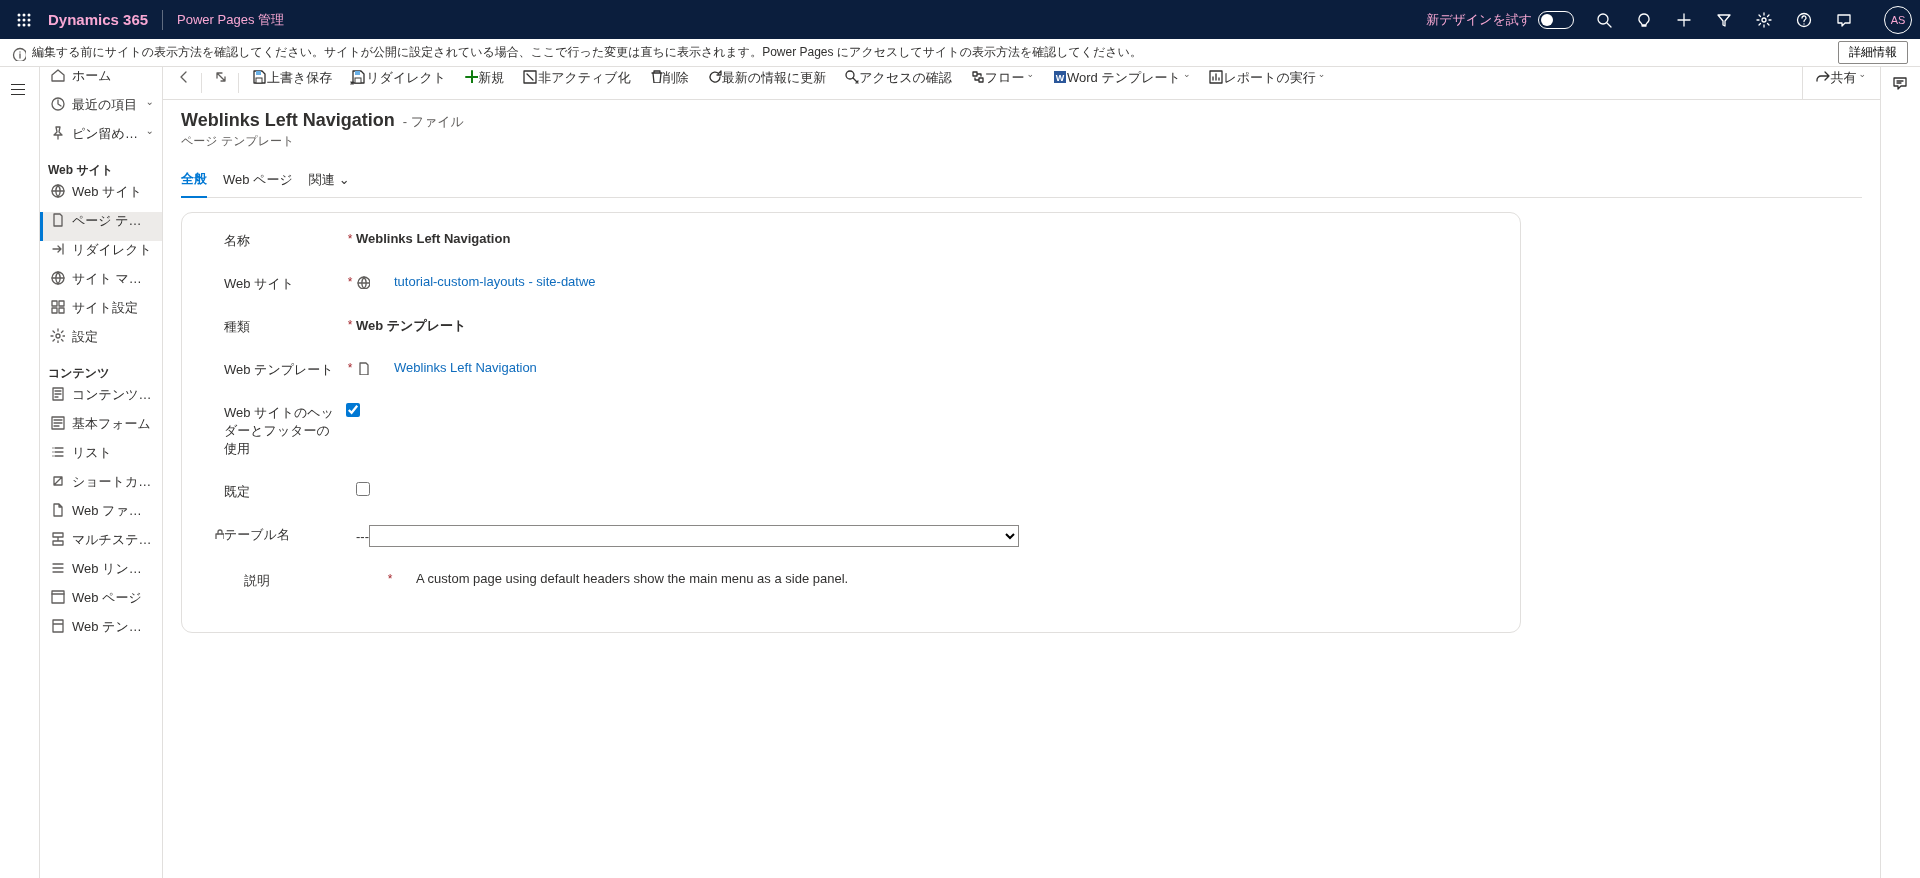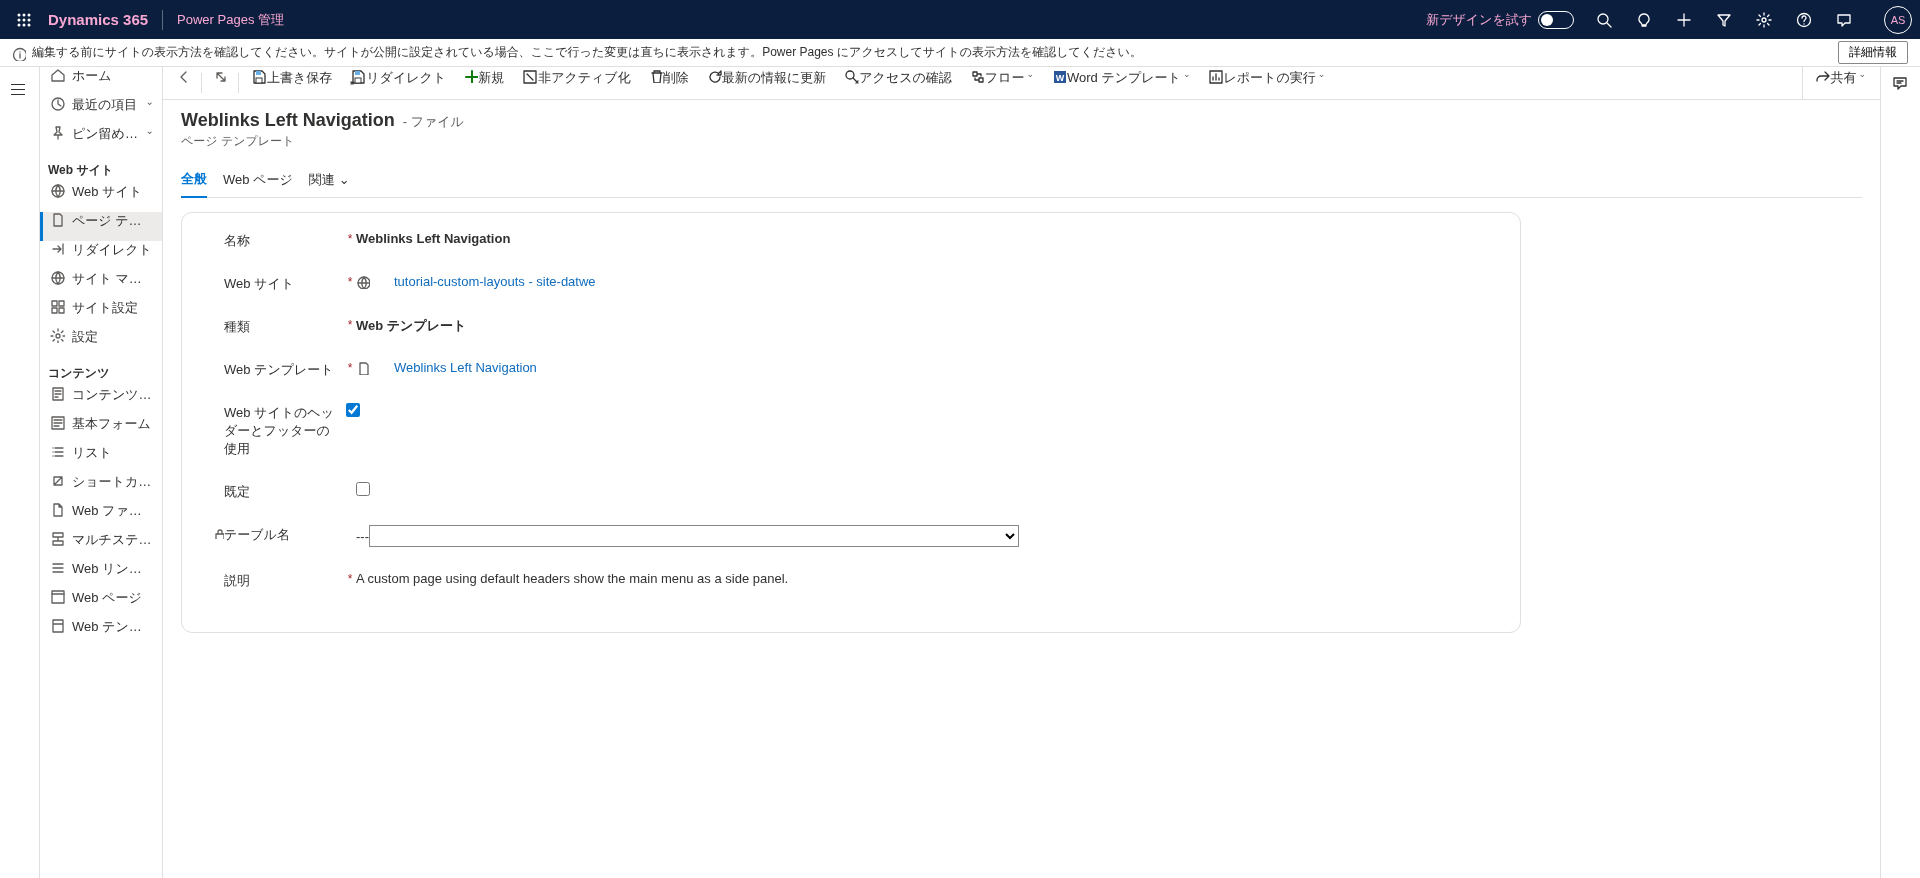--- a/index.html
+++ b/index.html
@@ -634,21 +634,21 @@
                 <use href="#i-lock"></use>
               </svg>
             </div>
           <div class="flabel">テーブル名</div>
           <div class="freq"></div>
           <div class="fval" style="display:flex;align-items:center;">
             <span>---</span>
             <select><option></option></select>
           </div>
         </div>
-        <div class="frow" style="margin-top:1px;">
+        <div class="frow" style="margin-top:1px;gap:20px;">
           <div class="flock"></div>
           <div class="flabel">説明</div>
           <div class="freq">*</div>
           <div class="fval"><span>A custom page using default headers show the main menu as a side panel.</span></div>
         </div>
       </div>
     </div>
   </div>
 
   <div class="assistcol">

